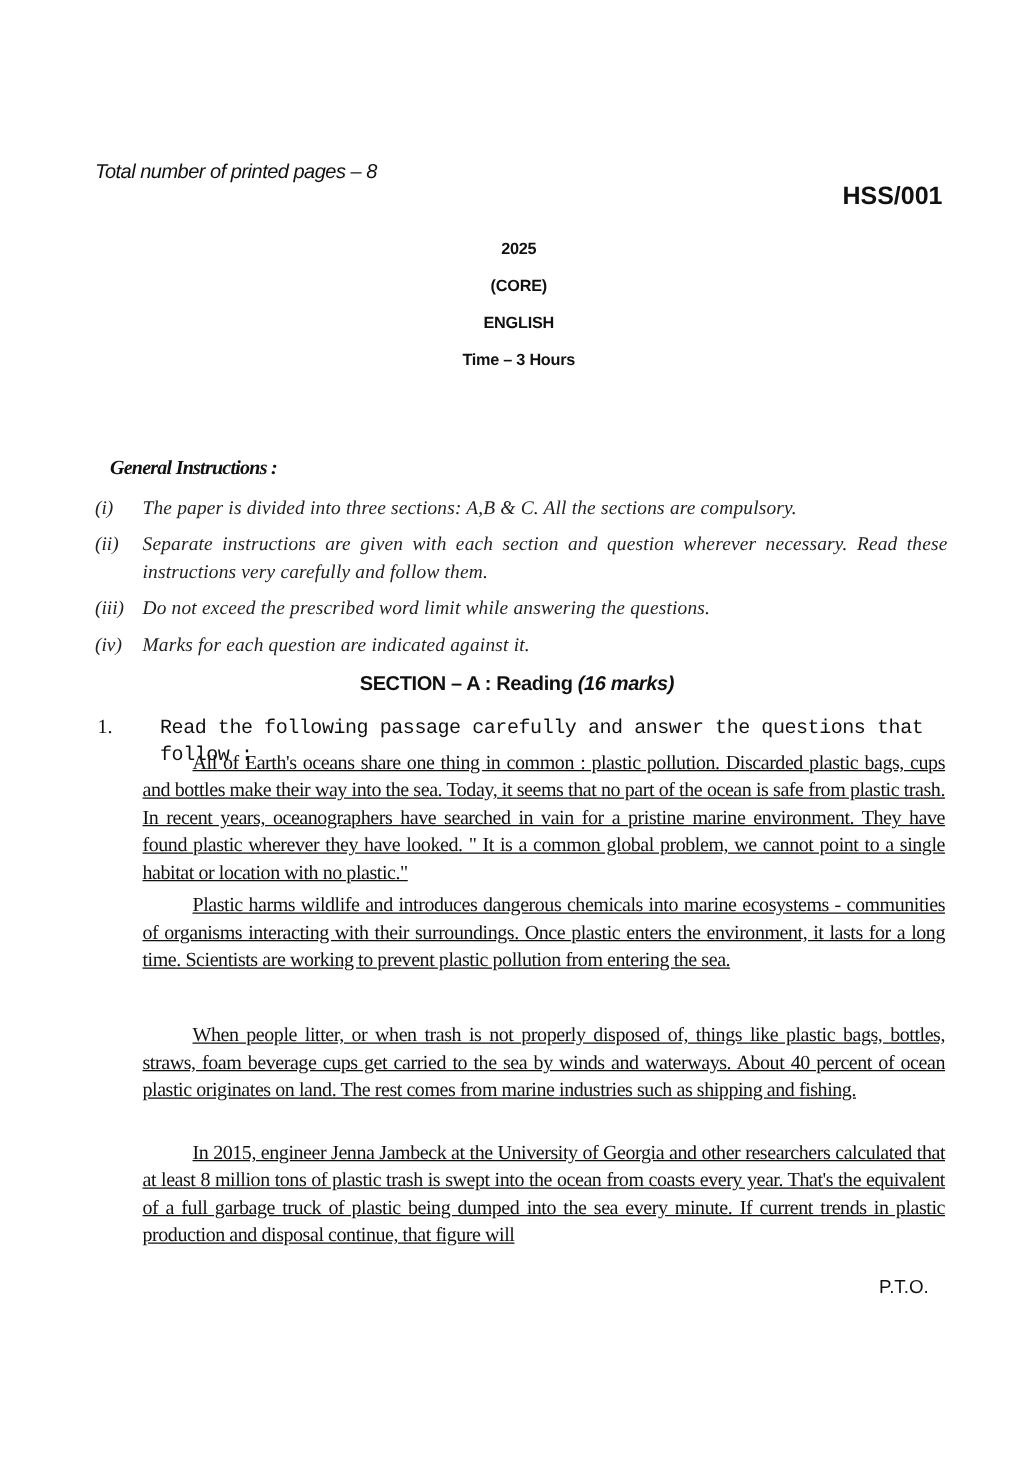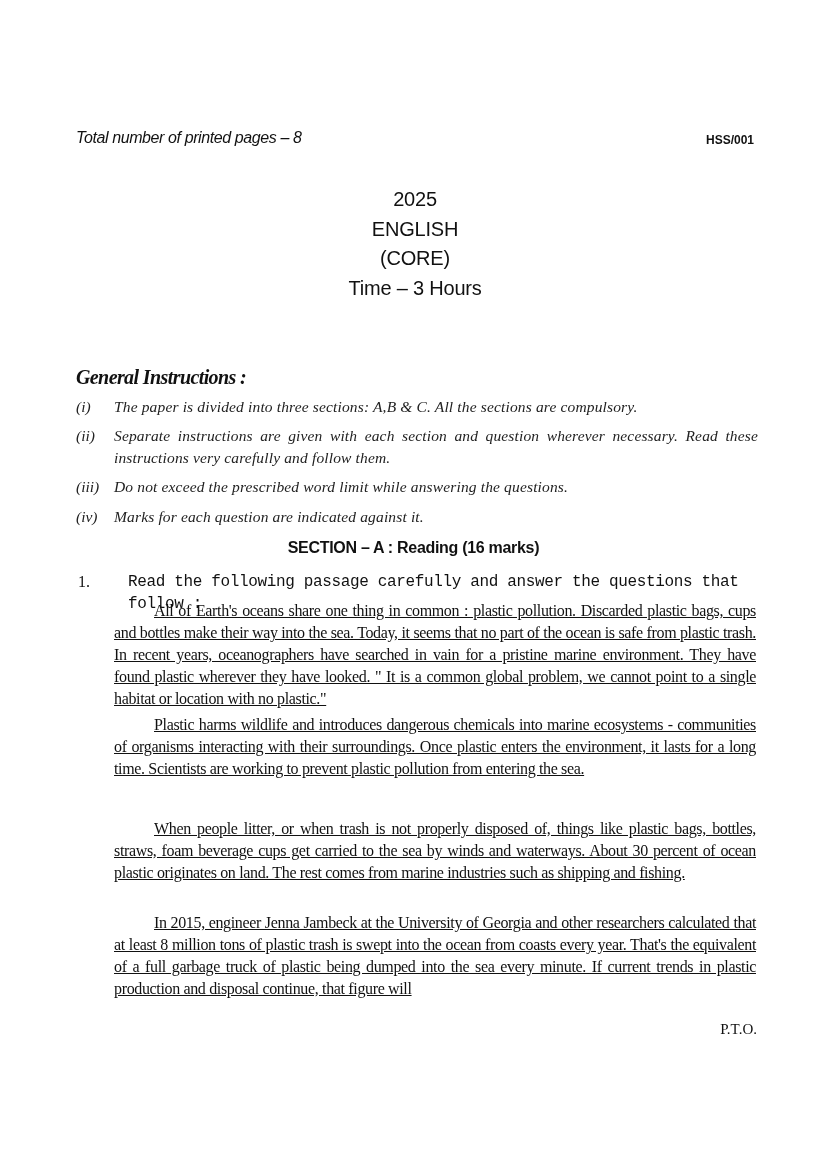--- a/index.html
+++ b/index.html
@@ -30,49 +30,49 @@
     }
     .header-left {
       position: absolute;
       left: 0; top: 0;
       font-style: italic;
       font-size: 16px;
       letter-spacing: -0.4px;
     }
     .header-right {
       position: absolute;
-      right: 0; top: 4px;
-      font-weight: bold;
-      font-size: 12px;
+      right: 0; top: 17px;
+      font-weight: bold;
+      font-size: 20px;
     }
 
     .title-block {
       position: absolute;
       top: 188px;
       left: 0;
       width: 827px;
       text-align: center;
     }
     .title-line {
-      font-weight: normal;
-      font-size: 20px;
+      font-weight: bold;
+      font-size: 13px;
       height: 29.5px;
       line-height: 22px;
       letter-spacing: -0.2px;
     }
     .title-block .title-line { padding-left: 3px; }
 
     .gi-heading {
       position: absolute;
       top: 366px;
-      left: 76px;
-      font-family: "Liberation Serif", serif;
-      font-weight: bold;
-      font-style: italic;
-      font-size: 20px;
+      left: 88px;
+      font-family: "Liberation Serif", serif;
+      font-weight: bold;
+      font-style: italic;
+      font-size: 16px;
       letter-spacing: -0.6px;
     }
     .instr {
       position: absolute;
       left: 76px;
       width: 682px;
       font-family: "Liberation Serif", serif;
       font-style: italic;
       font-size: 15.5px;
       line-height: 22px;
@@ -95,20 +95,21 @@
       top: 539px;
       left: 0;
       width: 827px;
       text-align: center;
       font-family: "Liberation Sans", sans-serif;
       font-weight: bold;
       font-size: 16px;
       letter-spacing: -0.3px;
     }
     .section-heading .marks {
+      font-style: italic;
       font-weight: bold;
     }
 
     .q-row {
       position: absolute;
       top: 571px;
       left: 78px;
       width: 680px;
       font-family: "Liberation Serif", serif;
       font-size: 16px;
@@ -138,39 +139,39 @@
     }
     .passage p {
       margin: 0;
       text-indent: 40px;
       text-decoration: underline;
     }
 
     .pto {
       position: absolute;
       top: 1021px;
-      right: 70px;
-      font-family: Liberation Serif, serif;
+      right: 84px;
+      font-family: Liberation Sans, sans-serif;
       font-size: 15px;
     }
   </style>
 </head>
 <body>
 
 <div class="page">
 
   <div class="header-row sans">
     <span class="header-left">Total number of printed pages – 8</span>
     <span class="header-right">HSS/001</span>
   </div>
 
   <div class="title-block sans">
     <div class="title-line">2025</div>
+    <div class="title-line">(CORE)</div>
     <div class="title-line">ENGLISH</div>
-    <div class="title-line">(CORE)</div>
     <div class="title-line">Time – 3 Hours</div>
   </div>
 
   <div class="gi-heading">General Instructions :</div>
 
   <div class="instr" style="top:396px;">
     <span class="num">(i)</span>
     <span class="txt">The paper is divided into three sections: A,B &amp; C. All the sections are compulsory.</span>
   </div>
   <div class="instr" style="top:425px;">
@@ -196,21 +197,21 @@
     <span class="qtext">Read the following passage carefully and answer the questions that follow :</span>
   </div>
 
   <div class="passage" style="top:600px;">
     <p>All of Earth's oceans share one thing in common : plastic pollution. Discarded plastic bags, cups and bottles make their way into the sea. Today, it seems that no part of the ocean is safe from plastic trash. In recent years, oceanographers have searched in vain for a pristine marine environment. They have found plastic wherever they have looked. " It is a common global problem, we cannot point to a single habitat or location with no plastic."</p>
   </div>
   <div class="passage" style="top:714px;">
     <p>Plastic harms wildlife and introduces dangerous chemicals into marine ecosystems - communities of organisms interacting with their surroundings. Once plastic enters the environment, it lasts for a long time. Scientists are working to prevent plastic pollution from entering the sea.</p>
   </div>
   <div class="passage" style="top:818px;">
-    <p>When people litter, or when trash is not properly disposed of, things like plastic bags, bottles, straws, foam beverage cups get carried to the sea by winds and waterways. About 30 percent of ocean plastic originates on land. The rest comes from marine industries such as shipping and fishing.</p>
+    <p>When people litter, or when trash is not properly disposed of, things like plastic bags, bottles, straws, foam beverage cups get carried to the sea by winds and waterways. About 40 percent of ocean plastic originates on land. The rest comes from marine industries such as shipping and fishing.</p>
   </div>
   <div class="passage" style="top:912px;">
     <p>In 2015, engineer Jenna Jambeck at the University of Georgia and other researchers calculated that at least 8 million tons of plastic trash is swept into the ocean from coasts every year. That's the equivalent of a full garbage truck of plastic being dumped into the sea every minute. If current trends in plastic production and disposal continue, that figure will</p>
   </div>
 
   <div class="pto">P.T.O.</div>
 
 </div>
 
 </body></html>

